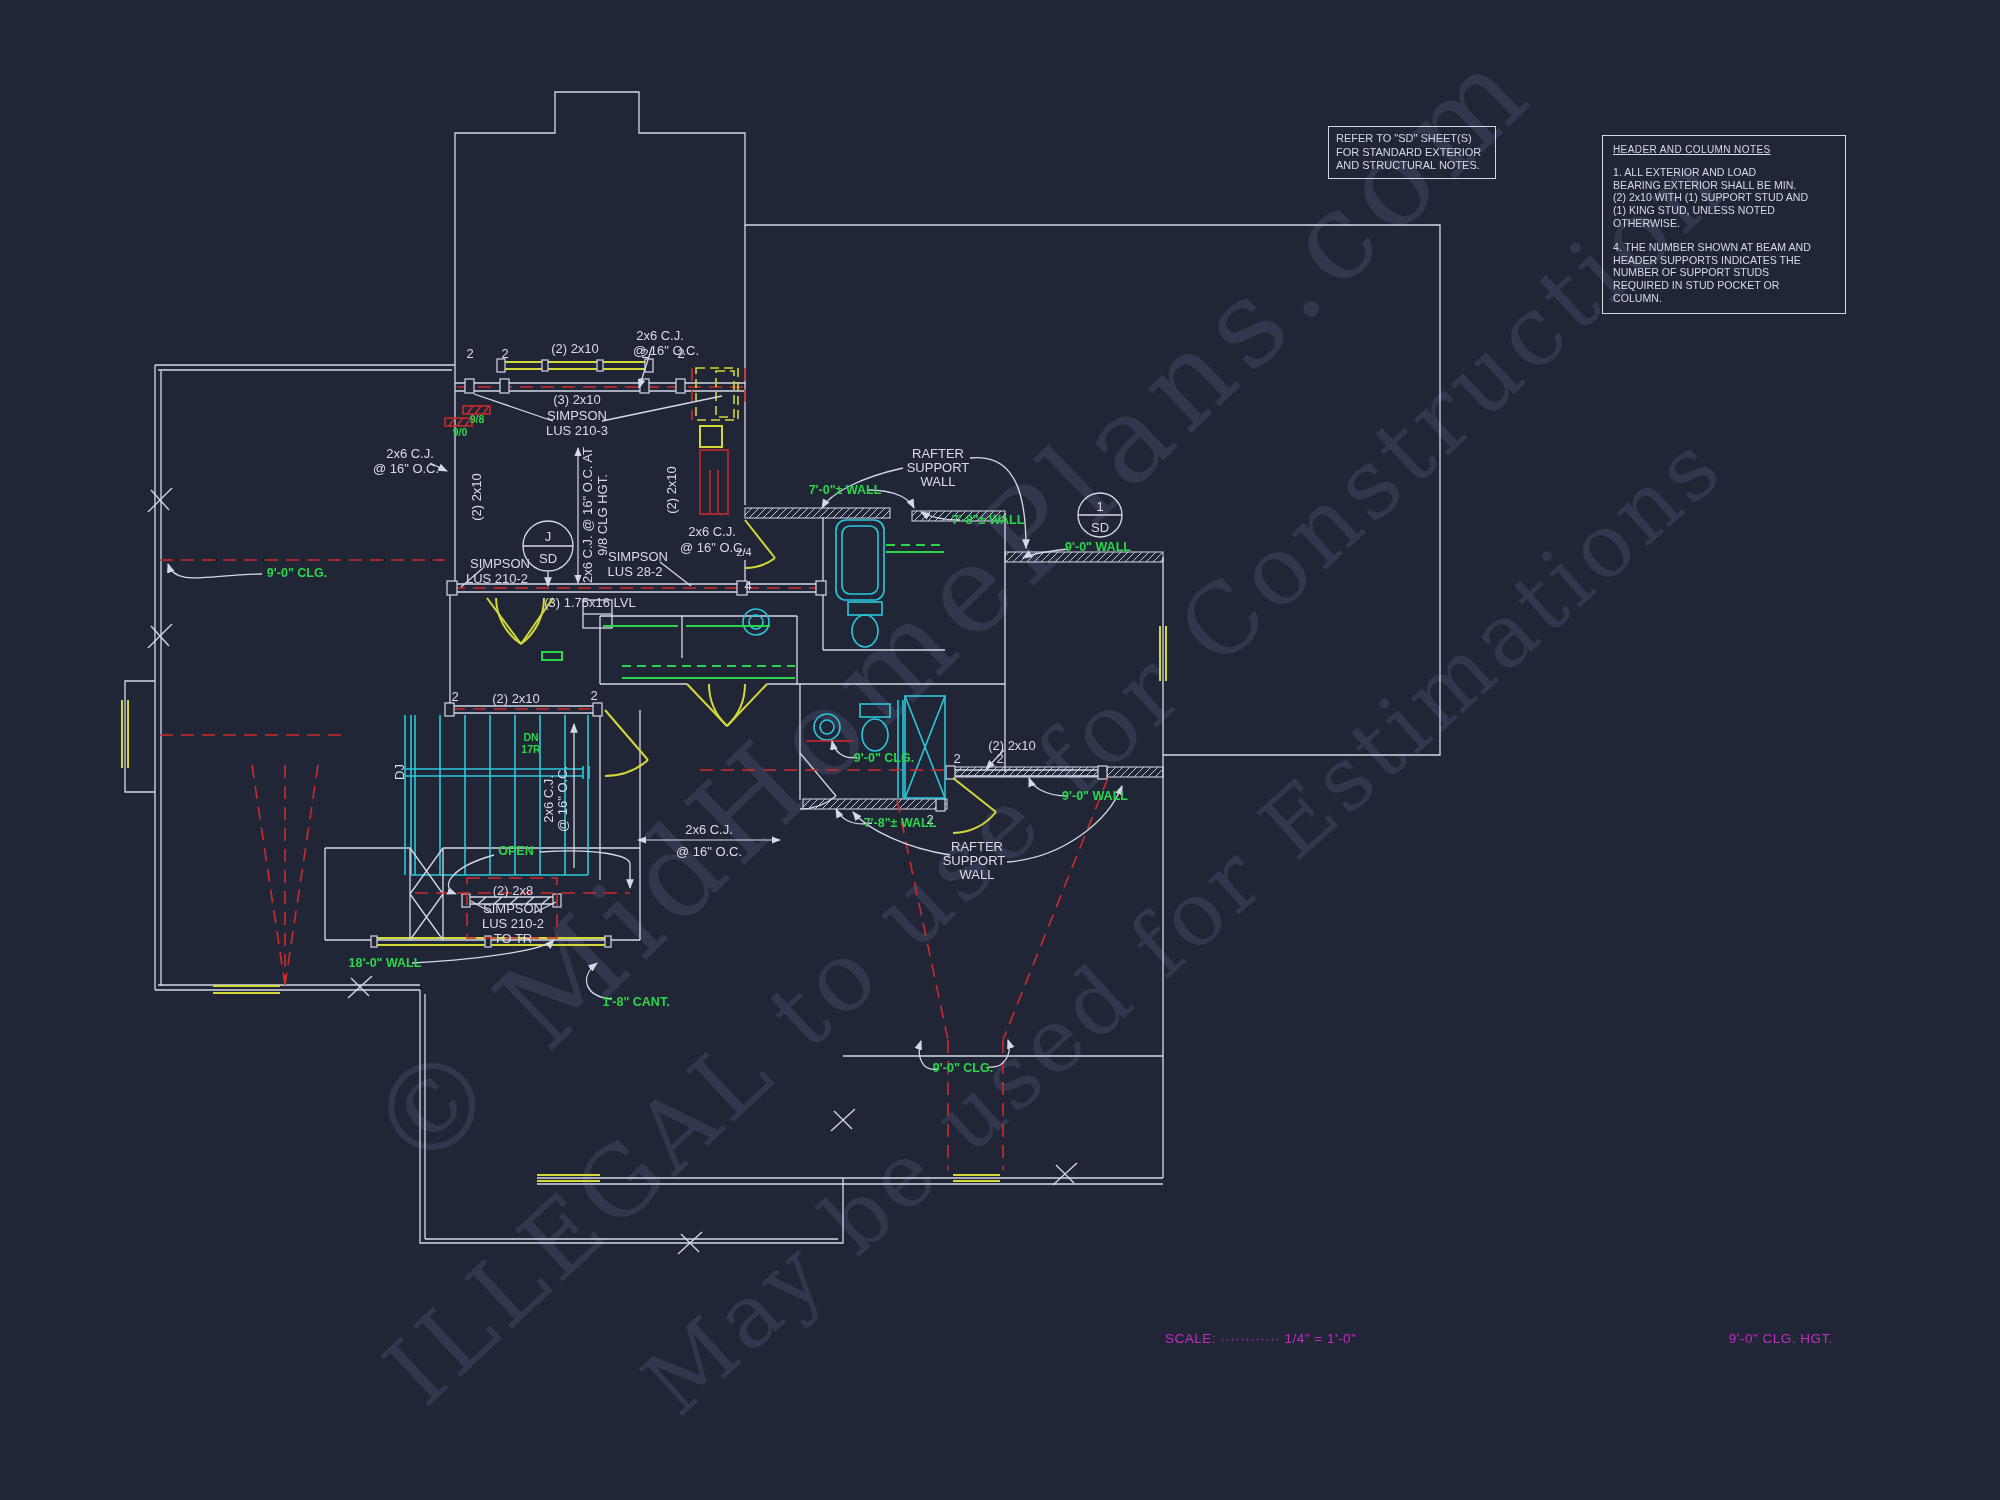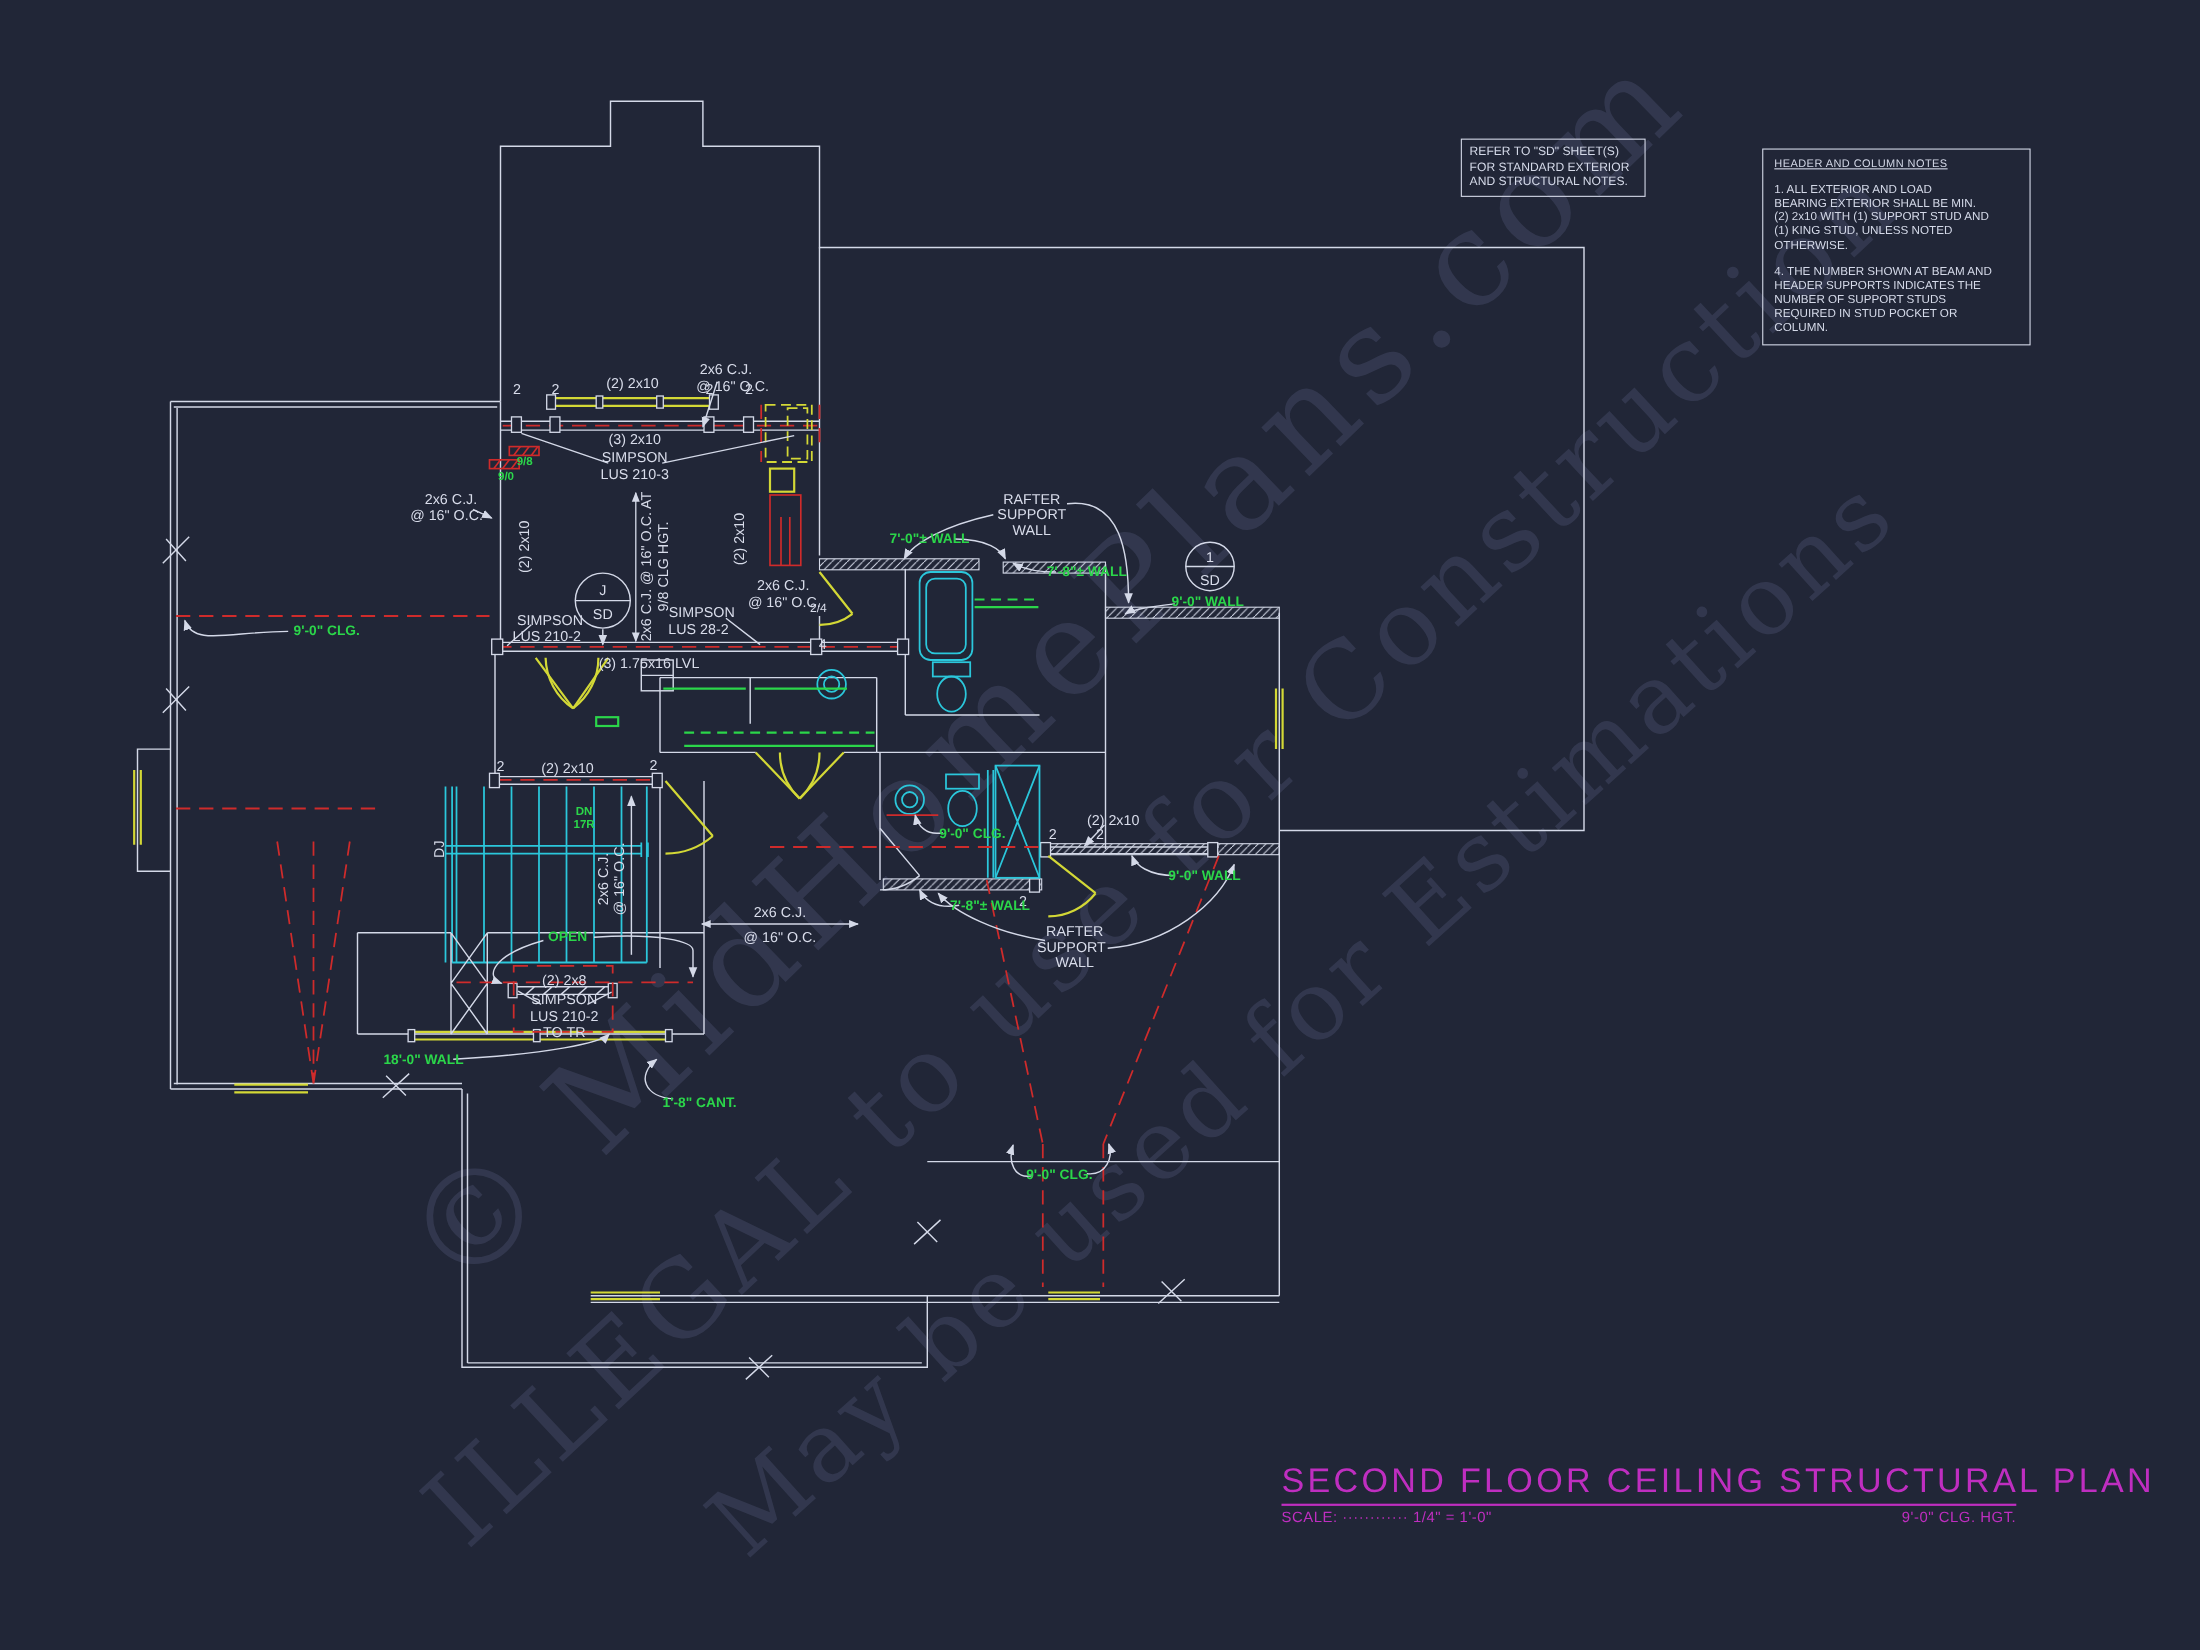--- a/index.html
+++ b/index.html
@@ -334,20 +334,19 @@
     <div>OTHERWISE.</div>
     <div class="spacer"></div>
     <div>4. THE NUMBER SHOWN AT BEAM AND</div>
     <div>HEADER SUPPORTS INDICATES THE</div>
     <div>NUMBER OF SUPPORT STUDS</div>
     <div>REQUIRED IN STUD POCKET OR</div>
     <div>COLUMN.</div>
   </div>
 
   <div id="titleblock">
-    <div class="big">SECOND FLOOR CEILING STRUCTURAL PLAN</div>
     <div class="row">
       <span>SCALE: ············ 1/4" = 1'-0"</span>
       <span>9'-0" CLG. HGT.</span>
     </div>
   </div>
 
 </div>
 
 </body></html>

